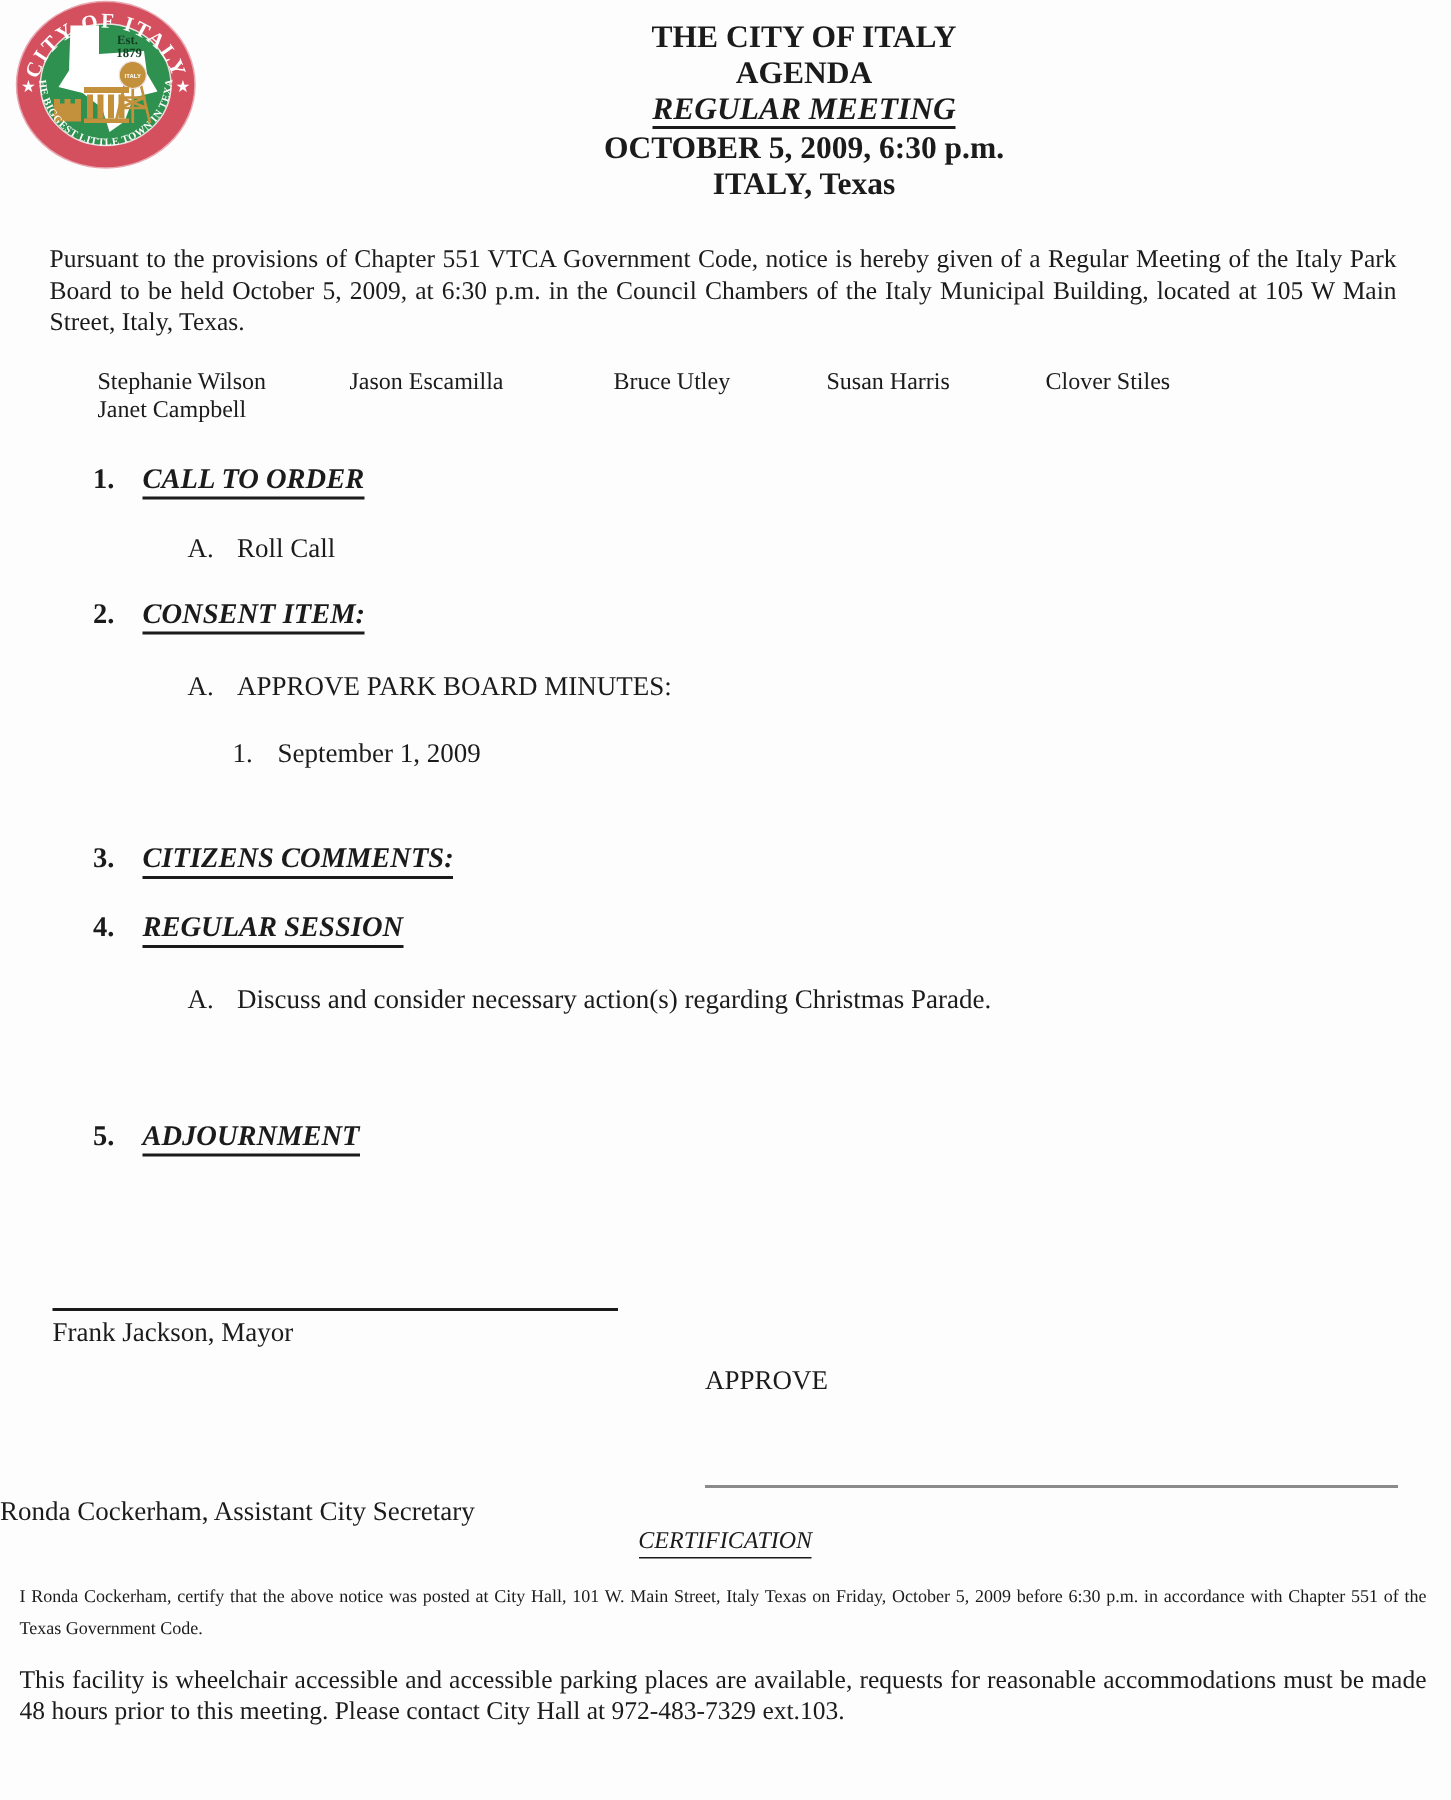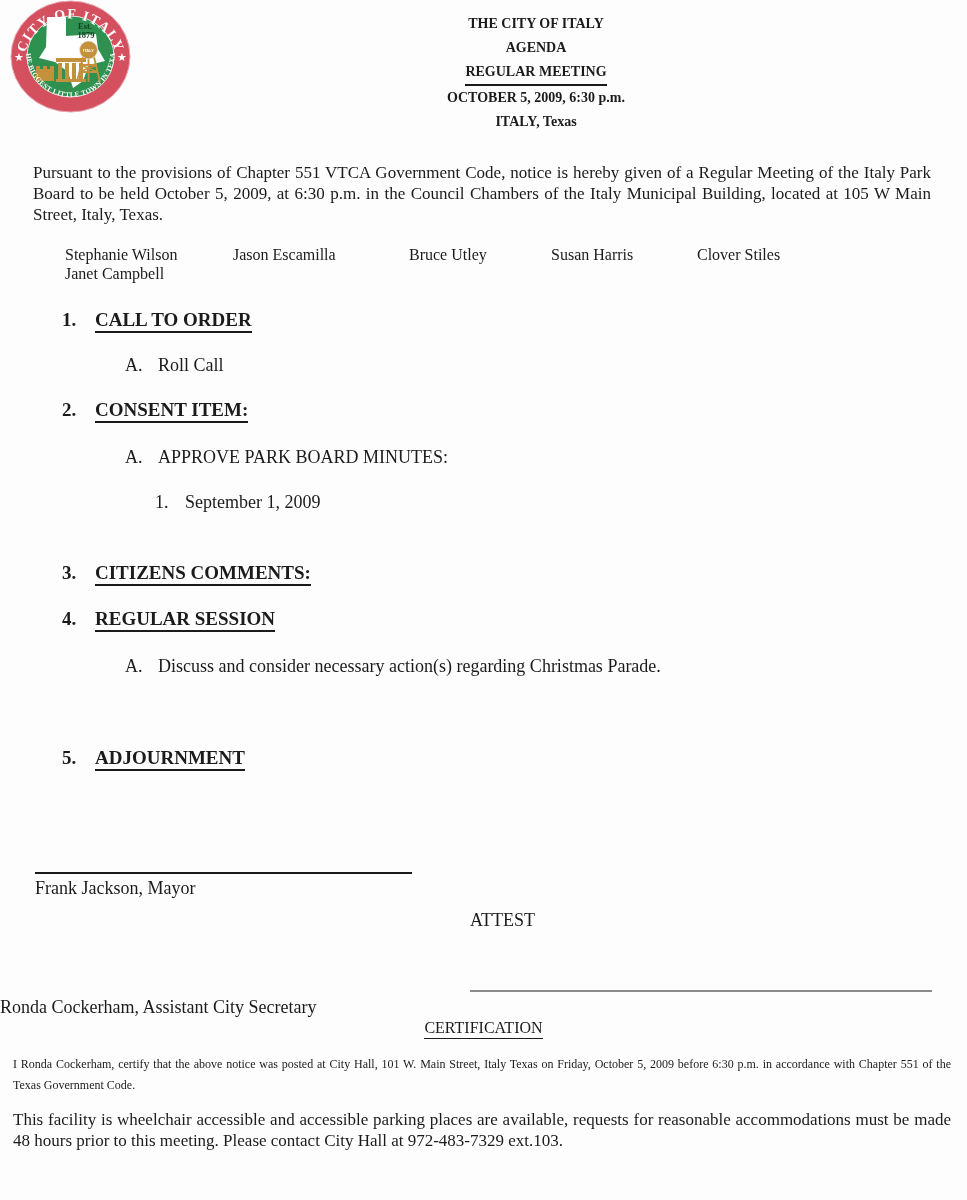--- a/index.html
+++ b/index.html
@@ -18,26 +18,26 @@
   .logo {
     position: absolute;
     left: 10px; top: 0px;
     width: 121px; height: 113px;
   }
   .header-block {
     margin-left: 105px;
     padding-top: 12px;
     text-align: center;
     font-weight: bold;
-    font-size: 14px;
+    font-size: 21px;
     line-height: 24px;
   }
   .u2 { border-bottom: 2px solid currentColor; padding-bottom: 0px; }
   .u1 { border-bottom: 1px solid currentColor; }
-  .inline { display: inline-block; }
+  .inline { display: inline-block; font-style: italic; }
   .notice {
     margin: 28px 36px 0 33px;
     font-size: 17px;
     line-height: 21px;
     text-align: justify;
   }
   .members {
     margin: 20px 20px 1px 65px;
     font-size: 16px;
     line-height: 19px;
@@ -231,21 +231,21 @@
   <div class="item" style="margin-top:68px">
     <span class="num">5.</span>
     <span class="u2 inline">ADJOURNMENT</span>
   </div>
 
 </div>
 
 <div class="sigline1"></div>
 <div class="mayor">Frank Jackson, Mayor</div>
 
-<div class="attest">ATTEST</div>
+<div class="attest">APPROVE</div>
 
 <div class="sigline2"></div>
 <div class="secretary">Ronda Cockerham, Assistant City Secretary</div>
 
 <div class="cert-heading">
   <span class="u1 inline">CERTIFICATION</span>
 </div>
 <p class="cert-body">I Ronda Cockerham, certify that the above notice was posted at City Hall, 101 W. Main Street, Italy Texas on Friday, October 5, 2009 before 6:30 p.m. in accordance with Chapter 551 of the Texas Government Code.</p>
 <p class="access">This facility is wheelchair accessible and accessible parking places are available, requests for reasonable accommodations must be made 48 hours prior to this meeting.  Please contact City Hall at 972-483-7329 ext.103.</p>
 

